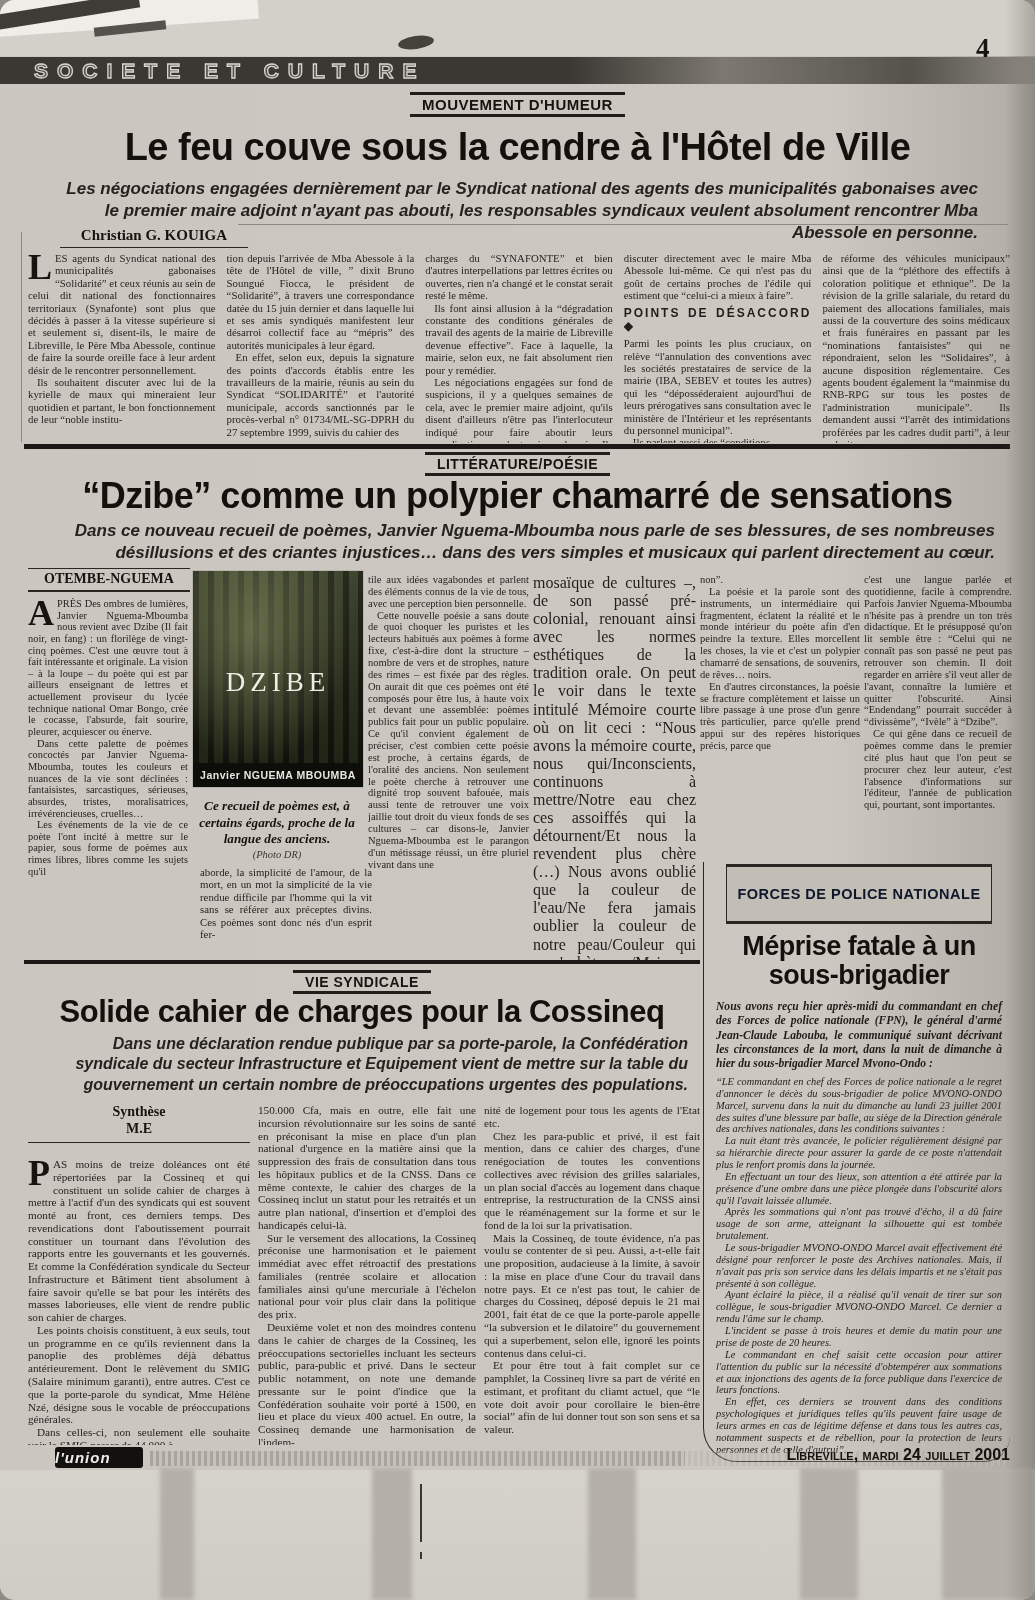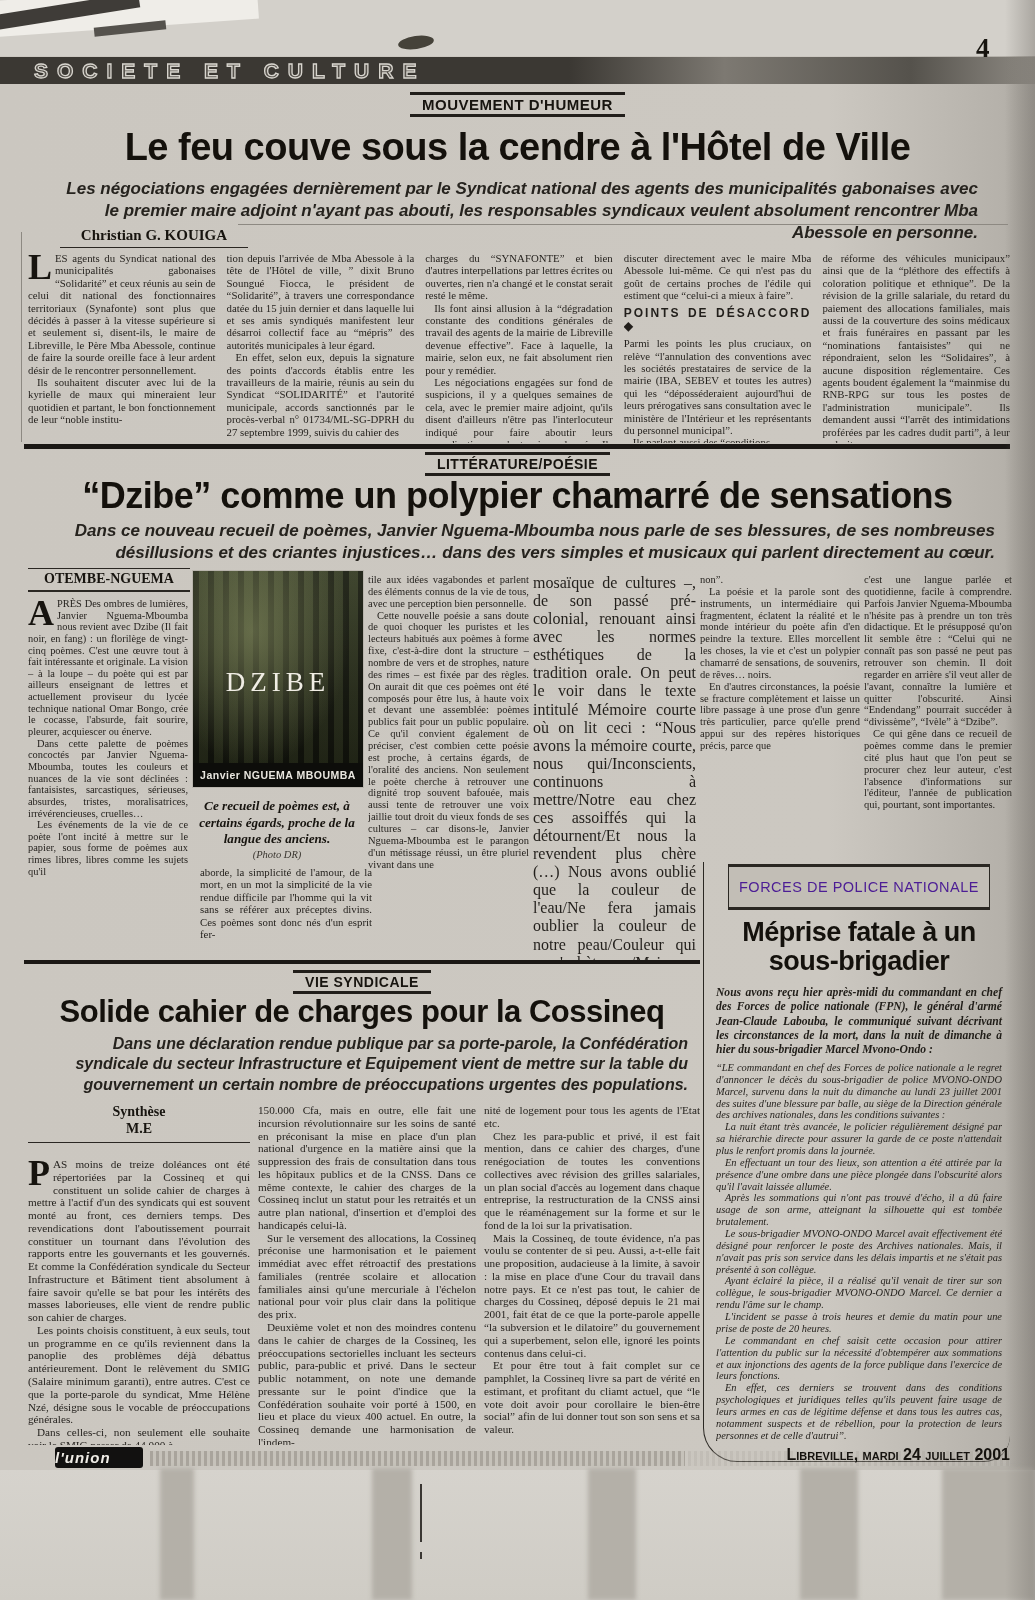--- a/index.html
+++ b/index.html
@@ -1,18 +1,18 @@
 <!DOCTYPE html>
 <html><head>
 <meta charset="utf-8">
 <style>
   html,body{margin:0;padding:0;background:#8e8a84;}
   .page{position:relative;width:1035px;height:1600px;overflow:hidden;
     background:linear-gradient(90deg,#cbc7c0 0%,#ccc8c1 80%,#b5b1aa 97%,#a39f98 100%);
-    font-family:"Liberation Serif",serif;color:#211e1a;}
+    font-family:"Liberation Serif",serif;color:#211e1a;border-radius:15px;}
   .abs{position:absolute;}
   .sans{font-family:"Liberation Sans",sans-serif;}
   
   .torn-strip{top:0;left:0;width:1035px;height:56px;background:#d3d0ca;}
   .torn-white{top:-8px;left:-12px;width:270px;height:36px;background:#efede8;transform:rotate(-4deg);}
   .torn-dark1{top:4px;left:-10px;width:150px;height:15px;background:#3f3c38;transform:rotate(-9deg);}
   .torn-dark2{top:24px;left:94px;width:72px;height:9px;background:#55524d;transform:rotate(-6deg);}
   .torn-blob{top:36px;left:398px;width:36px;height:13px;background:#454239;border-radius:50%;transform:rotate(-8deg);}
   
   .banner{top:57px;left:0;width:1035px;height:27px;
@@ -43,23 +43,23 @@
       linear-gradient(#3f4430,#23261a 58%,#14160d);}
   .cover-title{position:absolute;top:96px;left:0;width:100%;text-align:center;color:#f0ede4;
     font-size:27px;letter-spacing:5px;font-family:"Liberation Serif",serif;}
   .cover-band{position:absolute;bottom:0;left:0;width:100%;height:24px;background:#0d0d0a;
     color:#e9e6df;font-weight:bold;font-size:10.5px;text-align:center;line-height:24px;letter-spacing:.5px;}
   .caption{font-weight:bold;font-style:italic;font-size:13.2px;line-height:1.25;text-align:center;color:#17140f;}
   .credit{font-style:italic;font-size:10.5px;text-align:center;color:#3a3630;}
   
   .police-box{border-left:1.5px solid #2a2722;border-bottom:1.5px solid #2a2722;
     border-radius:0 0 26px 34px;box-sizing:border-box;padding:2px 8px 10px 12px;}
-  .police-kicker{display:inline-block;font-weight:normal;font-size:14.5px;letter-spacing:.5px;color:#4c1d95;
+  .police-kicker{display:inline-block;font-weight:bold;font-size:14.5px;letter-spacing:.5px;color:#0f172a;
     border:1px solid #2a2722;border-top:3px solid #2a2722;border-bottom:3px solid #2a2722;
-    padding:12px 10px;background:#c2beb6;}
+    padding:19px 10px;background:#c2beb6;}
   .police-lede{font-weight:bold;font-style:italic;font-size:11.6px;line-height:1.22;text-align:justify;color:#201d18;}
   .police-body{font-size:10.4px;line-height:1.14;text-align:justify;overflow:hidden;}
   .police-body p{margin:0;}
   .police-body p + p{text-indent:9px;}
   
   .brand{background:#121110;border-radius:3px;color:#efece6;font-style:italic;font-weight:bold;
     font-size:15px;text-align:left;line-height:21px;letter-spacing:1px;}
   .stripes{background:repeating-linear-gradient(90deg,#a9a49c 0 3px,#c6c2ba 3px 6px);}
   .date{font-weight:bold;font-variant:small-caps;font-size:16px;color:#15120e;text-align:right;}
   .bottom-area{background:linear-gradient(#d6d3cd,#cfccc5);}

